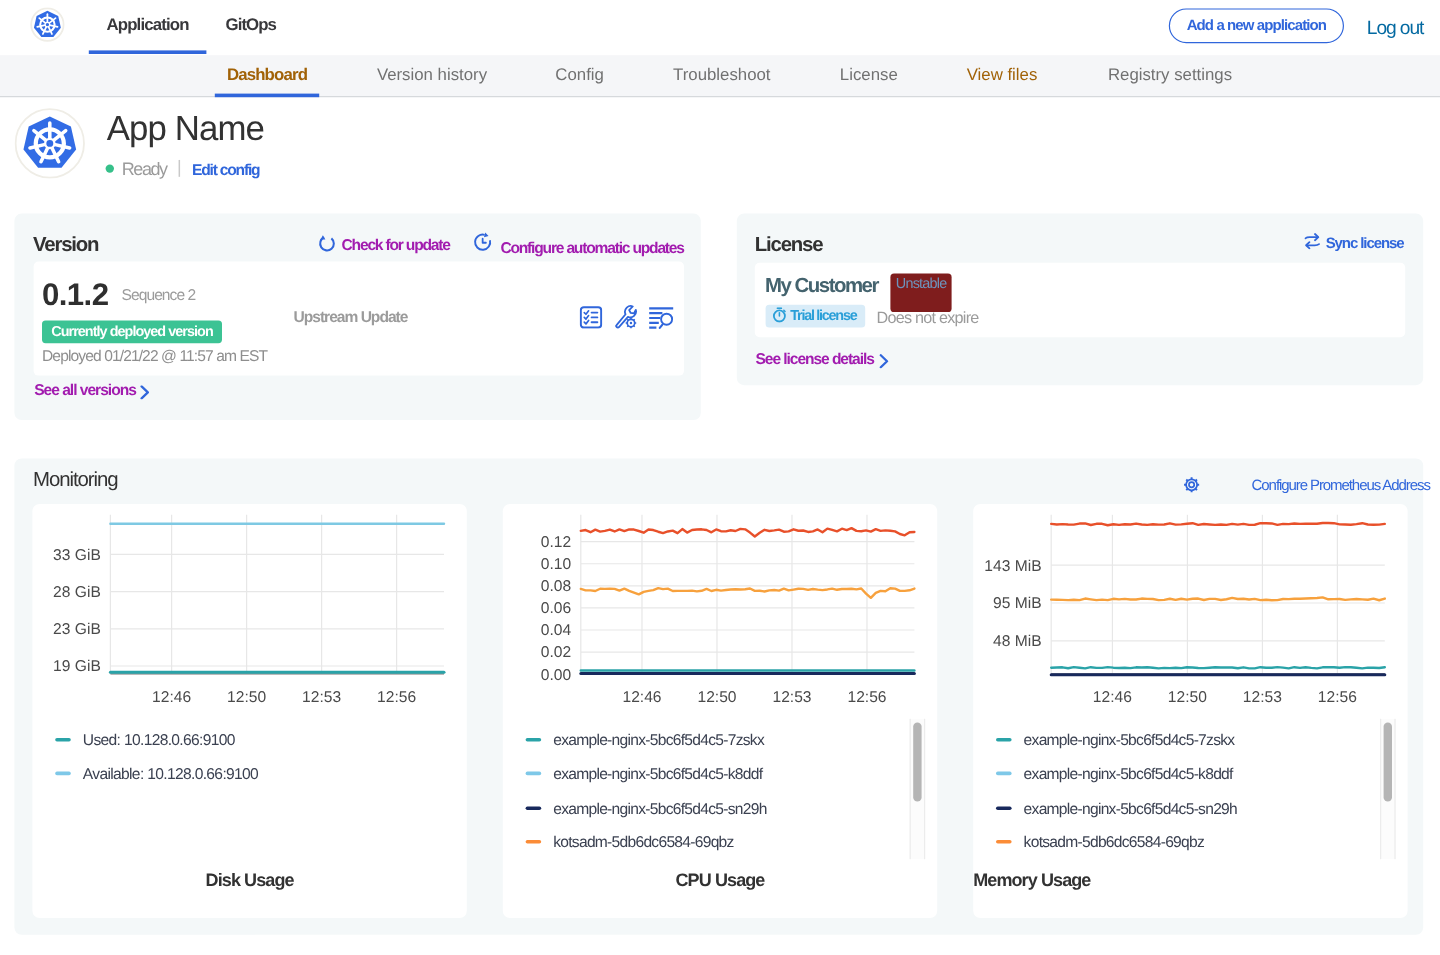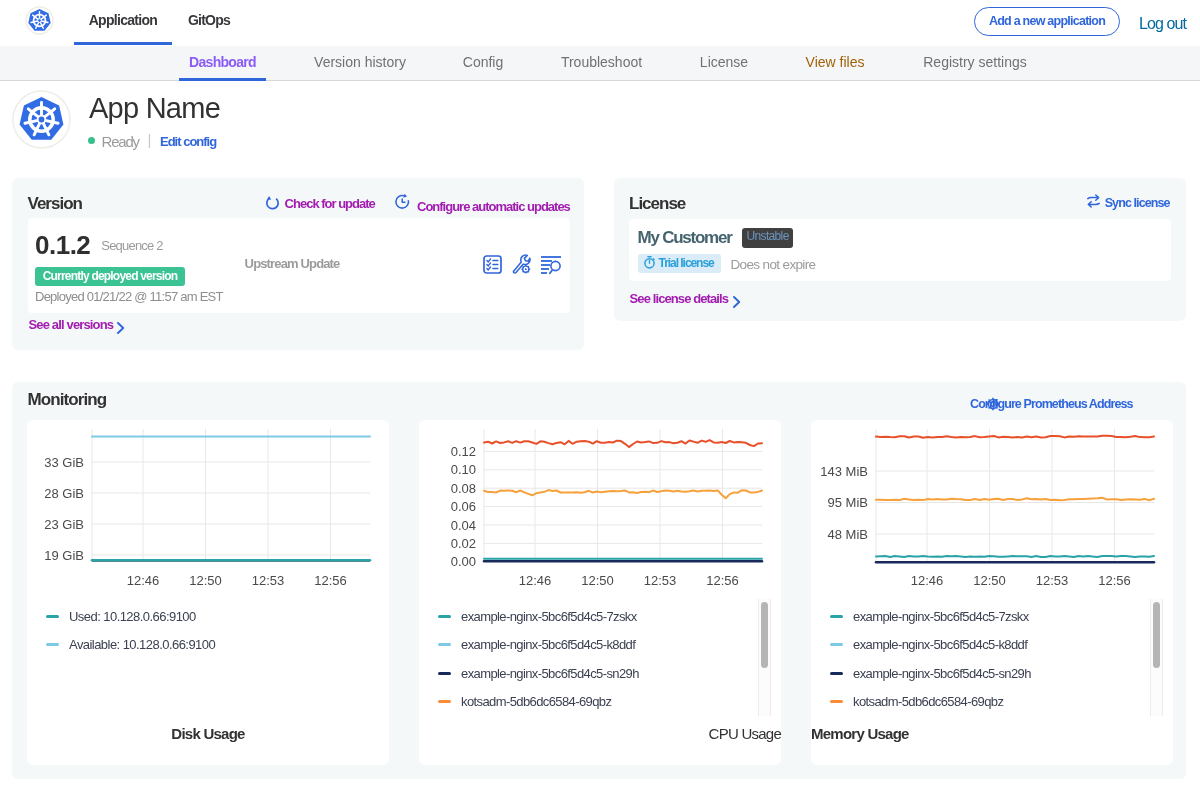--- a/index.html
+++ b/index.html
@@ -19,21 +19,21 @@
       <line x1="12.63" y1="14.93" x2="6.05" y2="16.43" stroke="#fff" stroke-width="1.45" stroke-linecap="round"></line>
       <line x1="13.00" y1="13.31" x2="7.72" y2="9.09" stroke="#fff" stroke-width="1.45" stroke-linecap="round"></line>
       <circle cx="14.5" cy="14.5" r="1.89" fill="#326ce5" stroke="#fff" stroke-width="1.00"></circle>
     </svg></div>
 <div class="abs" style="left:88.7px;top:12px;font-size:14px;font-weight:bold;color:#38383b;letter-spacing:-0.7px">Application</div>
 <div class="abs" style="left:188px;top:12px;font-size:14px;font-weight:bold;color:#38383b;letter-spacing:-0.8px">GitOps</div>
 <div class="abs" style="left:74px;top:42px;width:98px;height:3px;background:#3066db"></div>
 <div class="abs" style="left:974px;top:7px;width:146px;height:29px;border:1.5px solid #3066db;border-radius:15px;text-align:center;line-height:27px;font-size:12.5px;font-weight:bold;color:#3066db;letter-spacing:-0.75px">Add a new application</div>
 <div class="abs" style="left:1139px;top:15px;font-size:16px;color:#0369a1;letter-spacing:-0.9px">Log out</div>
 <div class="abs" style="left:0;top:46px;width:1200px;height:35px;background:#f5f6f8;border-bottom:1px solid #d6d9dc"></div>
-<div class="abs" style="left:222.5px;top:53.5px;transform:translateX(-50%);font-size:14px;color:#8b5cf6;font-weight:bold;letter-spacing:-0.7px;white-space:nowrap">Dashboard</div>
+<div class="abs" style="left:222.5px;top:53.5px;transform:translateX(-50%);font-size:14px;color:#a16207;font-weight:bold;letter-spacing:-0.7px;white-space:nowrap">Dashboard</div>
 <div class="abs" style="left:360px;top:53.5px;transform:translateX(-50%);font-size:14px;color:#717171;font-weight:normal;letter-spacing:0;white-space:nowrap">Version history</div>
 <div class="abs" style="left:483px;top:53.5px;transform:translateX(-50%);font-size:14px;color:#717171;font-weight:normal;letter-spacing:0;white-space:nowrap">Config</div>
 <div class="abs" style="left:601.5px;top:53.5px;transform:translateX(-50%);font-size:14px;color:#717171;font-weight:normal;letter-spacing:0;white-space:nowrap">Troubleshoot</div>
 <div class="abs" style="left:724px;top:53.5px;transform:translateX(-50%);font-size:14px;color:#717171;font-weight:normal;letter-spacing:0;white-space:nowrap">License</div>
 <div class="abs" style="left:835px;top:53.5px;transform:translateX(-50%);font-size:14px;color:#a16207;font-weight:normal;letter-spacing:0;white-space:nowrap">View files</div>
 <div class="abs" style="left:975px;top:53.5px;transform:translateX(-50%);font-size:14px;color:#717171;font-weight:normal;letter-spacing:0;white-space:nowrap">Registry settings</div>
 <div class="abs" style="left:179px;top:78px;width:87px;height:3px;background:#3066db"></div>
 <div class="abs" style="left:12px;top:90px"><svg width="59" height="59" viewBox="0 0 59 59">
       <circle cx="29.5" cy="29.5" r="28.5" fill="#fff" stroke="#efede6" stroke-width="1.5"></circle>
       <polygon points="29.50,7.00 47.09,15.47 51.44,34.51 39.26,49.77 19.74,49.77 7.56,34.51 11.91,15.47" fill="#326ce5"></polygon>
@@ -112,49 +112,49 @@
 <div class="abs" style="left:629px;top:194.6px;font-size:17px;font-weight:bold;color:#323232;letter-spacing:-1px;line-height:1">License</div>
 <div class="abs" style="left:1087px;top:194px"><svg width="13" height="14" viewBox="0 0 13 14">
       <path d="M0.8 4.6 C2 3.6 3 3.6 4.5 3.6 L11 3.6" fill="none" stroke="#3066db" stroke-width="1.5" stroke-linecap="round"></path>
       <path d="M8.8 1 L11.6 3.6 L8.8 6.2" fill="none" stroke="#3066db" stroke-width="1.5" stroke-linecap="round" stroke-linejoin="round"></path>
       <path d="M12.2 9.4 C11 10.4 10 10.4 8.5 10.4 L2 10.4" fill="none" stroke="#3066db" stroke-width="1.5" stroke-linecap="round"></path>
       <path d="M4.2 7.8 L1.4 10.4 L4.2 13" fill="none" stroke="#3066db" stroke-width="1.5" stroke-linecap="round" stroke-linejoin="round"></path>
     </svg></div>
 <div class="abs" style="left:1104.7px;top:197px;font-size:12.5px;font-weight:bold;color:#3066db;letter-spacing:-0.9px;line-height:1">Sync license</div>
 <div class="white" style="left:629px;top:219px;width:542px;height:62px"></div>
 <div class="abs" style="left:637.6px;top:229.3px;font-size:17px;font-weight:bold;color:#44636e;letter-spacing:-1.25px;line-height:1">My Customer</div>
-<div class="abs" style="left:742px;top:228.3px;height:20px;background:#404040;border-radius:3px;color:#6d94bd;font-size:12px;padding:0 4.5px;line-height:16px;letter-spacing:-0.65px">Unstable</div>
+<div class="abs" style="left:742px;top:228.3px;height:32px;background:#7f1d1d;border-radius:3px;color:#6d94bd;font-size:12px;padding:0 4.5px;line-height:16px;letter-spacing:-0.65px">Unstable</div>
 <div class="abs" style="left:637.6px;top:254.4px;height:19px;background:#d9ecf8;border-radius:3px;font-size:12px;font-weight:bold;color:#2a9fd8;line-height:19px;padding:0 7px 0 5px;letter-spacing:-1.05px"><svg width="13" height="13" viewBox="0 0 13 13" style="vertical-align:-2px">
       <circle cx="6.5" cy="7.3" r="4.6" fill="none" stroke="#2a9fd8" stroke-width="1.5"></circle>
       <line x1="6.5" y1="7.3" x2="6.5" y2="4.6" stroke="#2a9fd8" stroke-width="1.3" stroke-linecap="round"></line>
       <line x1="4.9" y1="0.8" x2="8.1" y2="0.8" stroke="#2a9fd8" stroke-width="1.4" stroke-linecap="round"></line>
       <line x1="10.2" y1="2.6" x2="11.2" y2="3.6" stroke="#2a9fd8" stroke-width="1.3" stroke-linecap="round"></line>
     </svg><span style="margin-left:3px">Trial license</span></div>
 <div class="abs" style="left:730.5px;top:257.6px;font-size:13.5px;color:#9b9b9b;letter-spacing:-0.64px;line-height:1">Does not expire</div>
 <div class="link" style="left:629.6px;top:292.4px;letter-spacing:-0.9px;line-height:1">See license details</div>
 <div class="abs" style="left:731.6px;top:291.5px"><svg width="9" height="12" viewBox="0 0 9 12" style="vertical-align:-2px">
       <path d="M2 1 L7.2 6 L2 11" fill="none" stroke="#3066db" stroke-width="1.9" stroke-linecap="round" stroke-linejoin="round"></path>
     </svg></div>
 <div class="card" style="left:12px;top:382px;width:1174px;height:397px"></div>
-<div class="abs" style="left:27.5px;top:390.8px;font-size:17px;font-weight:bold;color:#323232;letter-spacing:-0.9px;line-height:1">Monitoring</div>
+<div class="abs" style="left:27.5px;top:390.8px;font-size:17px;font-weight:normal;color:#323232;letter-spacing:-0.9px;line-height:1">Monitoring</div>
 <div class="abs" style="left:986px;top:396.5px"><svg width="14" height="14" viewBox="0 0 14 14">
       <g transform="translate(7,7)">
         <circle cx="0" cy="0" r="2.2" fill="none" stroke="#3066db" stroke-width="1.4"></circle>
         <circle cx="0" cy="0" r="4.6" fill="none" stroke="#3066db" stroke-width="1.5"></circle>
         <line x1="4.60" y1="0.00" x2="6.30" y2="0.00" stroke="#3066db" stroke-width="1.6"></line>
         <line x1="3.25" y1="3.25" x2="4.45" y2="4.45" stroke="#3066db" stroke-width="1.6"></line>
         <line x1="0.00" y1="4.60" x2="0.00" y2="6.30" stroke="#3066db" stroke-width="1.6"></line>
         <line x1="-3.25" y1="3.25" x2="-4.45" y2="4.45" stroke="#3066db" stroke-width="1.6"></line>
         <line x1="-4.60" y1="0.00" x2="-6.30" y2="0.00" stroke="#3066db" stroke-width="1.6"></line>
         <line x1="-3.25" y1="-3.25" x2="-4.45" y2="-4.45" stroke="#3066db" stroke-width="1.6"></line>
         <line x1="-0.00" y1="-4.60" x2="-0.00" y2="-6.30" stroke="#3066db" stroke-width="1.6"></line>
         <line x1="3.25" y1="-3.25" x2="4.45" y2="-4.45" stroke="#3066db" stroke-width="1.6"></line>
       </g>
     </svg></div>
-<div class="abs" style="left:970px;top:398.2px;font-size:12.5px;font-weight:bold;color:#3066db;letter-spacing:-0.9px;line-height:1">Configure Prometheus Address</div>
+<div class="abs" style="left:1043px;top:398.2px;font-size:12.5px;font-weight:normal;color:#3066db;letter-spacing:-0.9px;line-height:1">Configure Prometheus Address</div>
 <div class="white" style="left:27px;top:420px;width:362px;height:345px;border-radius:6px"></div>
 <div class="abs" style="left:27px;top:420px;width:362px;height:175px">
     <svg width="362" height="175" viewBox="0 0 362 175" style="position:absolute;left:0;top:0">
       <line x1="65.0" y1="42.0" x2="343.0" y2="42.0" stroke="#e7e7e7" stroke-width="1"></line>
       <line x1="65.0" y1="73.0" x2="343.0" y2="73.0" stroke="#e7e7e7" stroke-width="1"></line>
       <line x1="65.0" y1="104.0" x2="343.0" y2="104.0" stroke="#e7e7e7" stroke-width="1"></line>
       <line x1="65.0" y1="135.0" x2="343.0" y2="135.0" stroke="#e7e7e7" stroke-width="1"></line>
       <line x1="65.0" y1="9" x2="65.0" y2="141.5" stroke="#e7e7e7" stroke-width="1"></line>
       <line x1="116" y1="9" x2="116" y2="141.5" stroke="#e7e7e7" stroke-width="1"></line>
       <line x1="178.5" y1="9" x2="178.5" y2="141.5" stroke="#e7e7e7" stroke-width="1"></line>
@@ -213,21 +213,21 @@
 <div style="position:absolute;left:437.5px;top:614.5px;width:13px;height:3px;border-radius:2px;background:#2aa3a8"></div>
 <div style="position:absolute;left:461px;top:608.5px;font-size:13px;letter-spacing:-0.6px;color:#3b4151;white-space:nowrap">example-nginx-5bc6f5d4c5-7zskx</div>
 <div style="position:absolute;left:437.5px;top:643.0px;width:13px;height:3px;border-radius:2px;background:#7ec8e8"></div>
 <div style="position:absolute;left:461px;top:637.0px;font-size:13px;letter-spacing:-0.6px;color:#3b4151;white-space:nowrap">example-nginx-5bc6f5d4c5-k8ddf</div>
 <div style="position:absolute;left:437.5px;top:671.5px;width:13px;height:3px;border-radius:2px;background:#18295c"></div>
 <div style="position:absolute;left:461px;top:665.5px;font-size:13px;letter-spacing:-0.6px;color:#3b4151;white-space:nowrap">example-nginx-5bc6f5d4c5-sn29h</div>
 <div style="position:absolute;left:437.5px;top:700.0px;width:13px;height:3px;border-radius:2px;background:#fb8c37"></div>
 <div style="position:absolute;left:461px;top:694.0px;font-size:13px;letter-spacing:-0.6px;color:#3b4151;white-space:nowrap">kotsadm-5db6dc6584-69qbz</div>
 <div style="position:absolute;left:757.5px;top:599px;width:13px;height:117px;background:#fcfcfc;border-left:1px solid #ececec;border-right:1px solid #ececec"></div>
 <div style="position:absolute;left:760.5px;top:602px;width:7px;height:66px;border-radius:4px;background:#b5b5b5"></div>
-<div class="abs" style="left:419px;top:726.3px;width:362px;text-align:right;font-size:15px;font-weight:normal;color:#323232;letter-spacing:-0.75px;line-height:1">CPU Usage</div>
+<div class="abs" style="left:419px;top:726.3px;width:362px;text-align:center;font-size:15px;font-weight:bold;color:#323232;letter-spacing:-0.75px;line-height:1">CPU Usage</div>
 <div class="white" style="left:811px;top:420px;width:362px;height:345px;border-radius:6px"></div>
 <div class="abs" style="left:811px;top:420px;width:362px;height:175px">
     <svg width="362" height="175" viewBox="0 0 362 175" style="position:absolute;left:0;top:0">
       <line x1="65.0" y1="51.0" x2="343.0" y2="51.0" stroke="#e7e7e7" stroke-width="1"></line>
       <line x1="65.0" y1="82.5" x2="343.0" y2="82.5" stroke="#e7e7e7" stroke-width="1"></line>
       <line x1="65.0" y1="114.0" x2="343.0" y2="114.0" stroke="#e7e7e7" stroke-width="1"></line>
       <line x1="65.0" y1="9" x2="65.0" y2="141.5" stroke="#e7e7e7" stroke-width="1"></line>
       <line x1="116" y1="9" x2="116" y2="141.5" stroke="#e7e7e7" stroke-width="1"></line>
       <line x1="178.5" y1="9" x2="178.5" y2="141.5" stroke="#e7e7e7" stroke-width="1"></line>
       <line x1="241" y1="9" x2="241" y2="141.5" stroke="#e7e7e7" stroke-width="1"></line>

